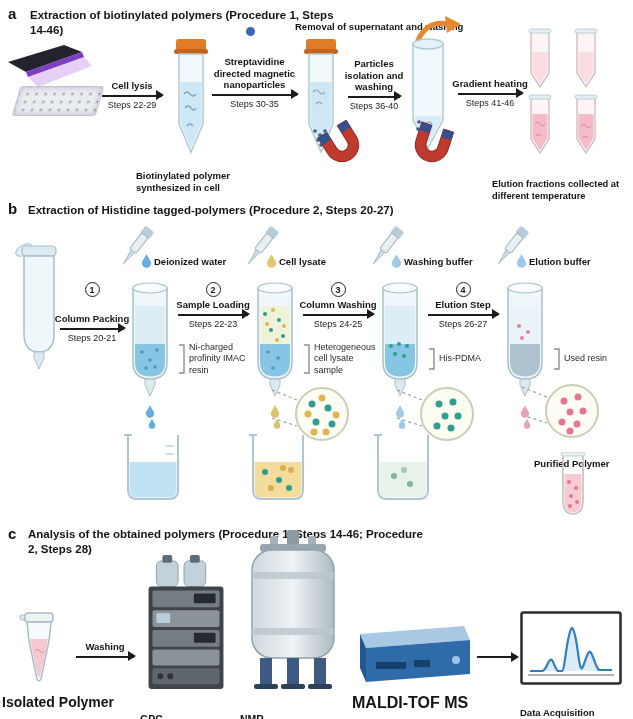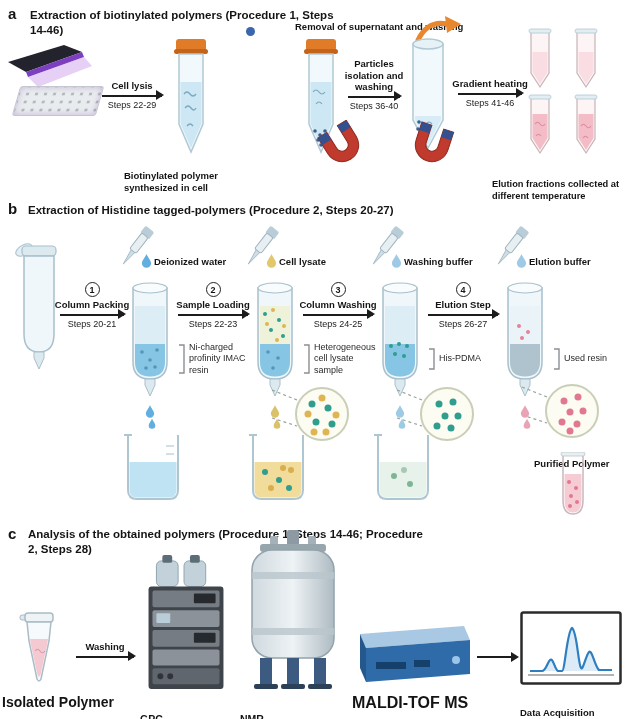--- a/index.html
+++ b/index.html
@@ -61,23 +61,28 @@
 
     <svg class="abs" style="left:168px;top:36px" width="46" height="122" viewBox="0 0 46 122">
       <rect x="8" y="3" width="30" height="12" rx="3" fill="#e07b28"></rect>
       <rect x="6" y="13" width="34" height="5" rx="2.5" fill="#c4641c"></rect>
       <path d="M11 18 H35 V88 L23 116 L11 88 Z" fill="#f2f9fc" stroke="#b0c9d4" stroke-width="1.5"></path>
       <path d="M12.5 46 H33.5 V87.5 L23 112 L12.5 87.5 Z" fill="#cde8f4"></path>
       <path d="M16 58 q3 -4 6 0 t6 0" fill="none" stroke="#7da9be" stroke-width="1.3"></path>
       <path d="M17 72 q3 -4 6 0 t5 0" fill="none" stroke="#7da9be" stroke-width="1.3"></path>
       <path d="M19 90 q3 -4 6 0" fill="none" stroke="#7da9be" stroke-width="1.3"></path>
     </svg>
-    <div class="abs caption" style="left:124px;top:152px;width:112px">Biotinylated polymer synthesized in cell</div>
+    <div class="abs caption" style="left:136px;top:152px;width:112px">Biotinylated polymer synthesized in cell</div>
 
     <div class="abs dot" style="left:246px;top:27px;width:9px;height:9px;background:#3a66ae"></div>
+    <div class="abs arrow-group" style="left:212px;top:56px;width:85px">
+      <div class="bold-label" style="width:96px">Streptavidine directed magnetic nanoparticles</div>
+      <div class="h-arrow"></div>
+      <div class="steps nowrap">Steps 30-35</div>
+    </div>
 
     <svg class="abs" style="left:298px;top:36px" width="46" height="122" viewBox="0 0 46 122">
       <rect x="8" y="3" width="30" height="12" rx="3" fill="#e07b28"></rect>
       <rect x="6" y="13" width="34" height="5" rx="2.5" fill="#c4641c"></rect>
       <path d="M11 18 H35 V88 L23 116 L11 88 Z" fill="#f2f9fc" stroke="#b0c9d4" stroke-width="1.5"></path>
       <path d="M12.5 46 H33.5 V87.5 L23 112 L12.5 87.5 Z" fill="#cde8f4"></path>
       <path d="M15 56 q3 -4 6 0 t6 0" fill="none" stroke="#7da9be" stroke-width="1.2"></path>
       <path d="M18 68 q3 -4 6 0" fill="none" stroke="#7da9be" stroke-width="1.2"></path>
       <circle cx="17" cy="95" r="1.8" fill="#3b5f8f"></circle>
         <circle cx="22" cy="99" r="1.8" fill="#3b5f8f"></circle>
@@ -205,21 +210,21 @@
         <polygon points="16.5,28 21,28 19,44" fill="#cfdde5" stroke="#9db3bf" stroke-width="0.8"></polygon>
       </g>
     </svg>
     <svg class="abs" style="left:516px;top:55px" width="11" height="15" viewBox="0 0 12 16">
       <path d="M6 1 C7.5 4.5 11 8.5 11 11 A5 5 0 1 1 1 11 C1 8.5 4.5 4.5 6 1 Z" fill="#9fcae6"></path>
     </svg>
     <div class="abs bold-label nowrap" style="left:529px;top:58px">Elution buffer</div>
 
     <div class="abs arrow-group" style="left:60px;top:84px;width:64px">
       <div class="circled">1</div>
-      <div class="bold-label nowrap" style="margin-top:2px">Column Packing</div>
+      <div class="bold-label nowrap" style="margin-top:16px">Column Packing</div>
       <div class="h-arrow"></div>
       <div class="steps nowrap">Steps 20-21</div>
     </div>
     <div class="abs arrow-group" style="left:178px;top:84px;width:70px">
       <div class="circled">2</div>
       <div class="bold-label nowrap" style="margin-top:2px">Sample Loading</div>
       <div class="h-arrow"></div>
       <div class="steps nowrap">Steps 22-23</div>
     </div>
     <div class="abs arrow-group" style="left:303px;top:84px;width:70px">

